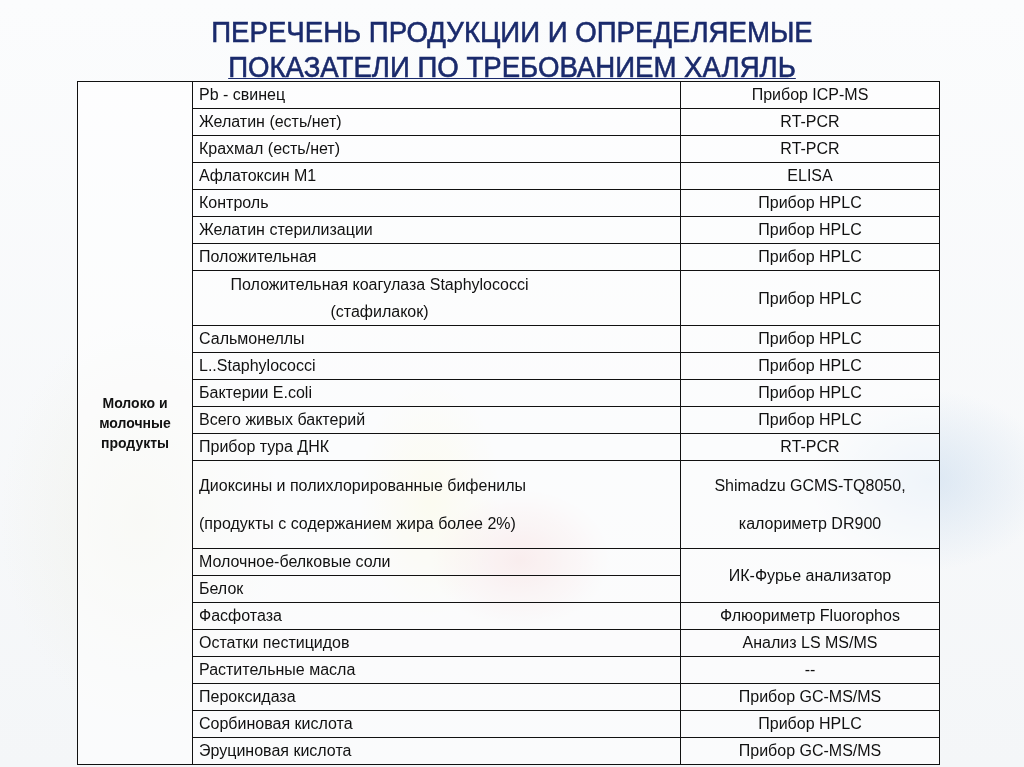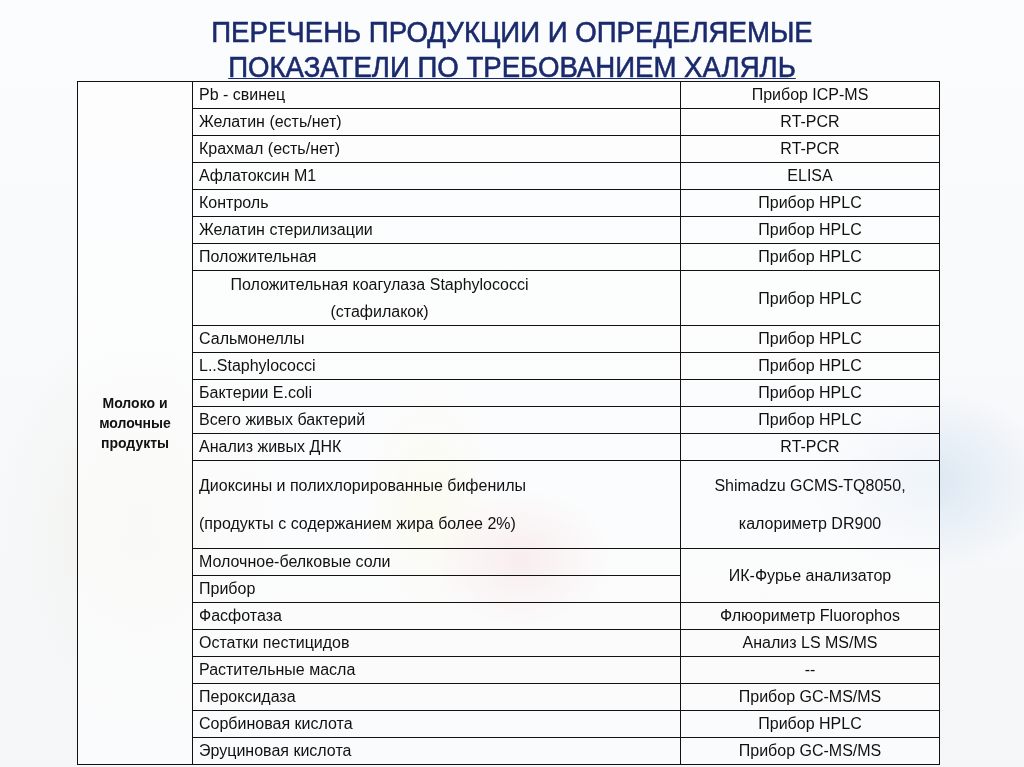--- a/index.html
+++ b/index.html
@@ -104,33 +104,33 @@
     </tr>
     <tr>
       <td class="param">Бактерии E.coli</td>
       <td class="method">Прибор HPLC</td>
     </tr>
     <tr>
       <td class="param">Всего живых бактерий</td>
       <td class="method">Прибор HPLC</td>
     </tr>
     <tr>
-      <td class="param">Анализ живых ДНК</td>
+      <td class="param">Прибор тура ДНК</td>
       <td class="method">RT-PCR</td>
     </tr>
     <tr class="tall3">
       <td class="param" style="padding-right:150px;">Диоксины и полихлорированные бифенилы (продукты с содержанием жира более 2%)</td>
       <td class="method" style="padding:4px 10px;">Shimadzu GCMS-TQ8050, калориметр DR900</td>
     </tr>
     <tr>
       <td class="param">Молочное-белковые соли</td>
       <td class="method" rowspan="2">ИК-Фурье анализатор</td>
     </tr>
     <tr>
-      <td class="param">Прибор</td>
+      <td class="param">Белок</td>
     </tr>
     <tr>
       <td class="param">Фасфотаза</td>
       <td class="method">Флюориметр Fluorophos</td>
     </tr>
     <tr>
       <td class="param">Остатки пестицидов</td>
       <td class="method">Анализ LS MS/MS</td>
     </tr>
     <tr>

